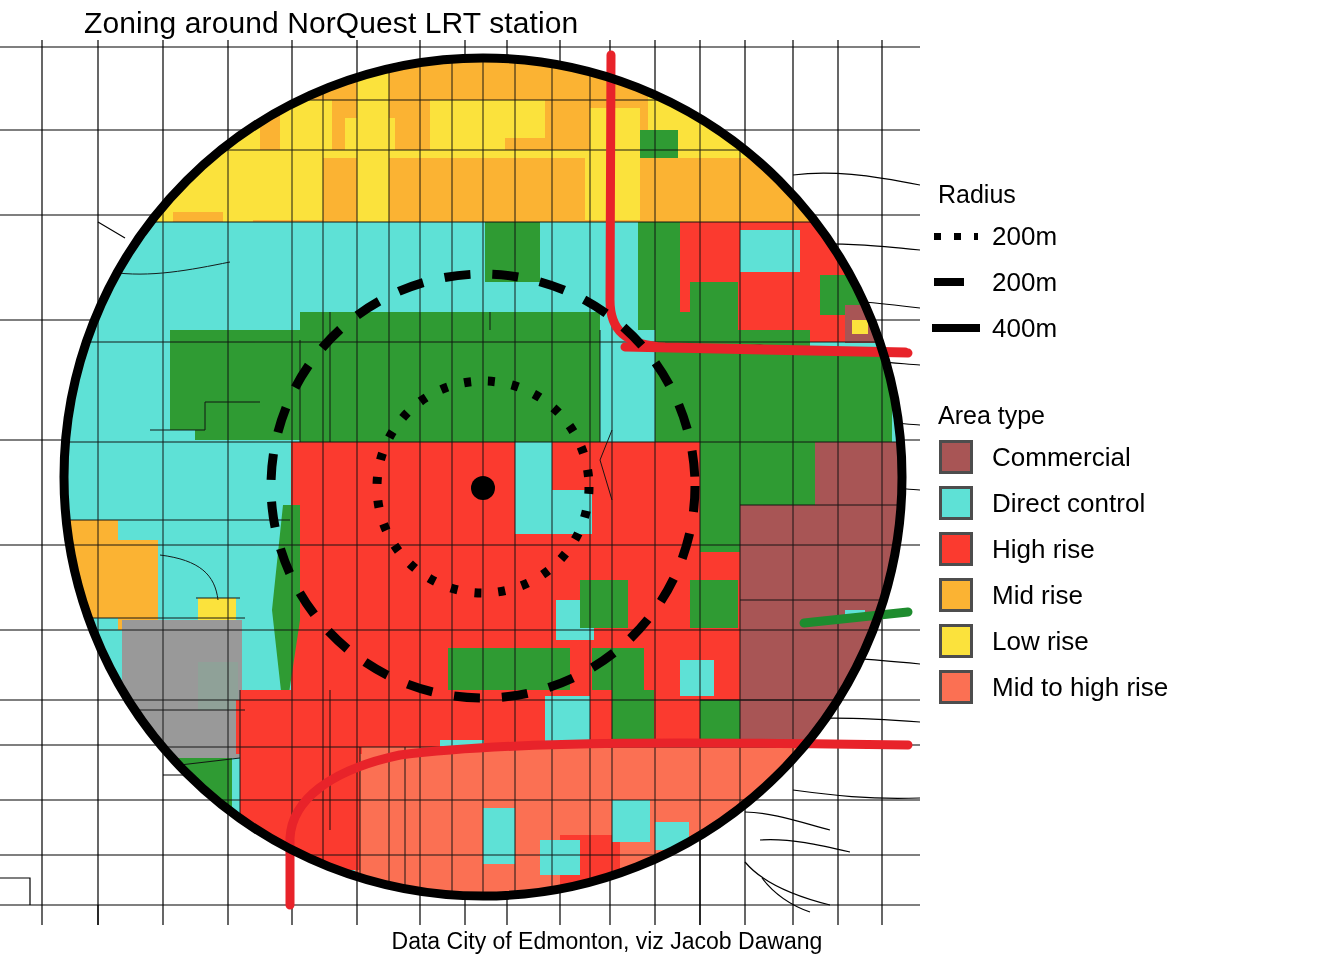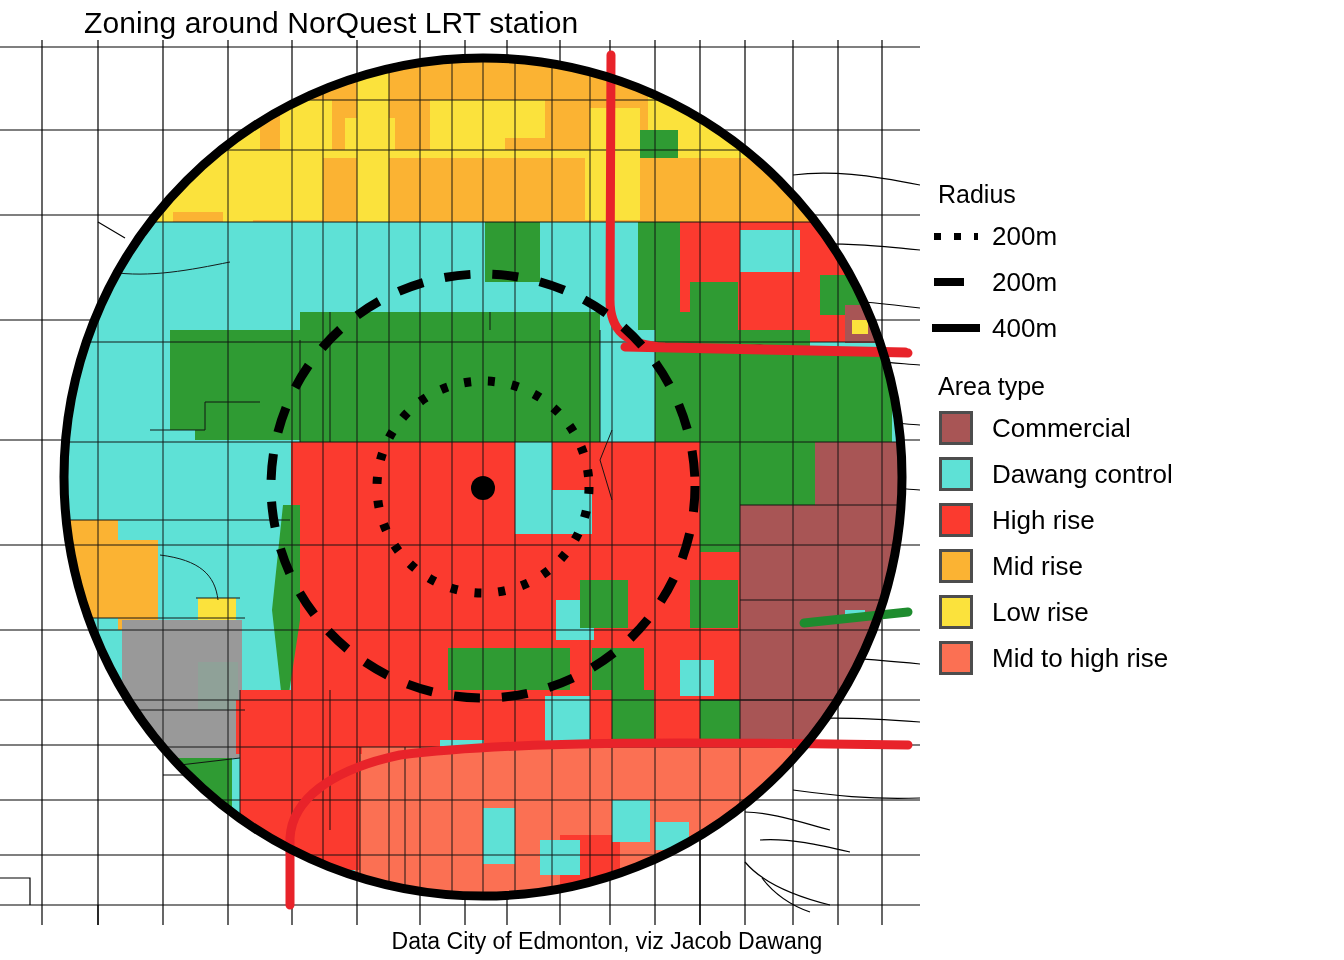--- a/index.html
+++ b/index.html
@@ -12,21 +12,21 @@
   #page-title{
     position:absolute;left:40px;top:6px;
     font-size:30px;font-weight:400;letter-spacing:.1px;
     white-space:nowrap;
     margin-left:44px;
   }
   #map-area{position:absolute;left:0;top:0;width:920px;height:925px;}
   #legend-panel{position:absolute;left:920px;top:180px;width:424px;height:620px;}
   .legend-title{font-size:25px;font-weight:400;margin:0 16px 4px 18px;}
   #radius-legend{position:absolute;left:0;top:0;width:424px;}
-  #areatype-legend{position:absolute;left:0;top:192px;width:424px;}
+  #areatype-legend{position:absolute;left:0;top:221px;width:424px;}
   .legend-row{display:flex;align-items:center;height:46px;}
   .lg-key{width:72px;display:flex;align-items:center;justify-content:center;flex:0 0 72px;}
   .lg-label{font-size:26px;white-space:nowrap;}
   .swatch{width:34px;height:34px;border:3px solid #4d4d4d;box-sizing:border-box;}
   .line-key{display:block;}
   .line-dotted{width:44px;height:7px;background:
      repeating-linear-gradient(to right,#000 0 7px,transparent 7px 20px);}
   .line-dashed{width:44px;height:8px;background:
      repeating-linear-gradient(to right,#000 0 30px,transparent 30px 44px);}
   .line-solid{width:48px;height:8px;background:#000;}
@@ -350,21 +350,21 @@
       <span class="lg-key">
         <span class="swatch" style="background:#a85555"></span>
       </span>
       <span class="lg-label">Commercial</span>
     </div>
 
     <div class="legend-row">
       <span class="lg-key">
         <span class="swatch" style="background:#5ee1d6"></span>
       </span>
-      <span class="lg-label">Dawang control</span>
+      <span class="lg-label">Direct control</span>
     </div>
 
     <div class="legend-row">
       <span class="lg-key">
         <span class="swatch" style="background:#fb3a2f"></span>
       </span>
       <span class="lg-label">High rise</span>
     </div>
 
     <div class="legend-row">

